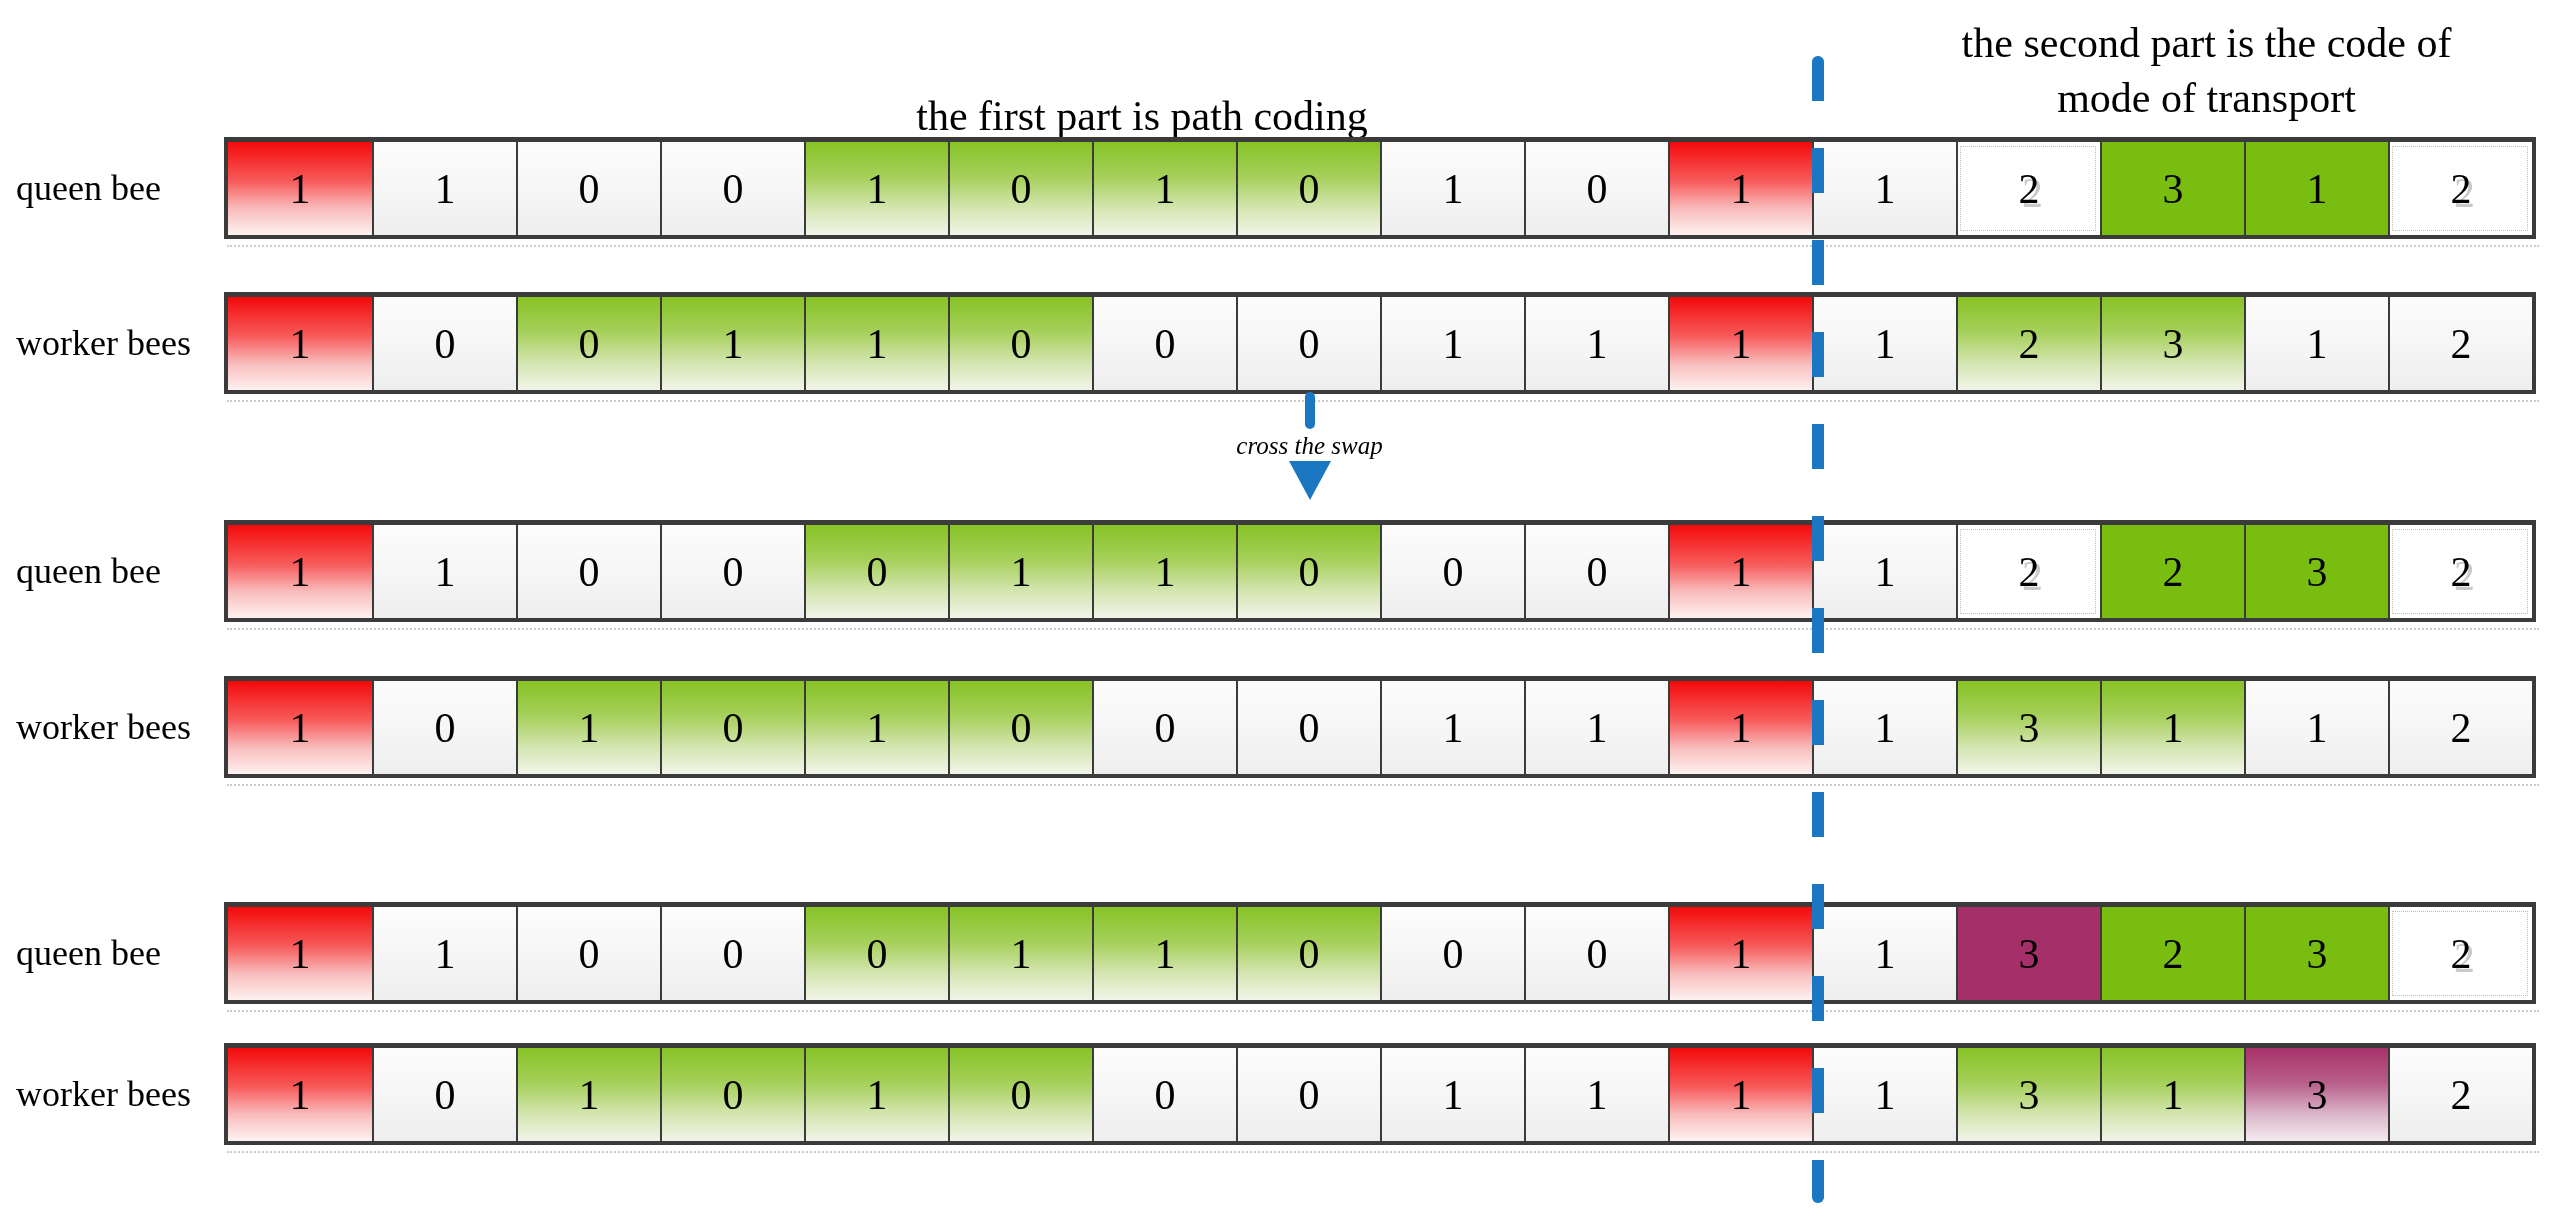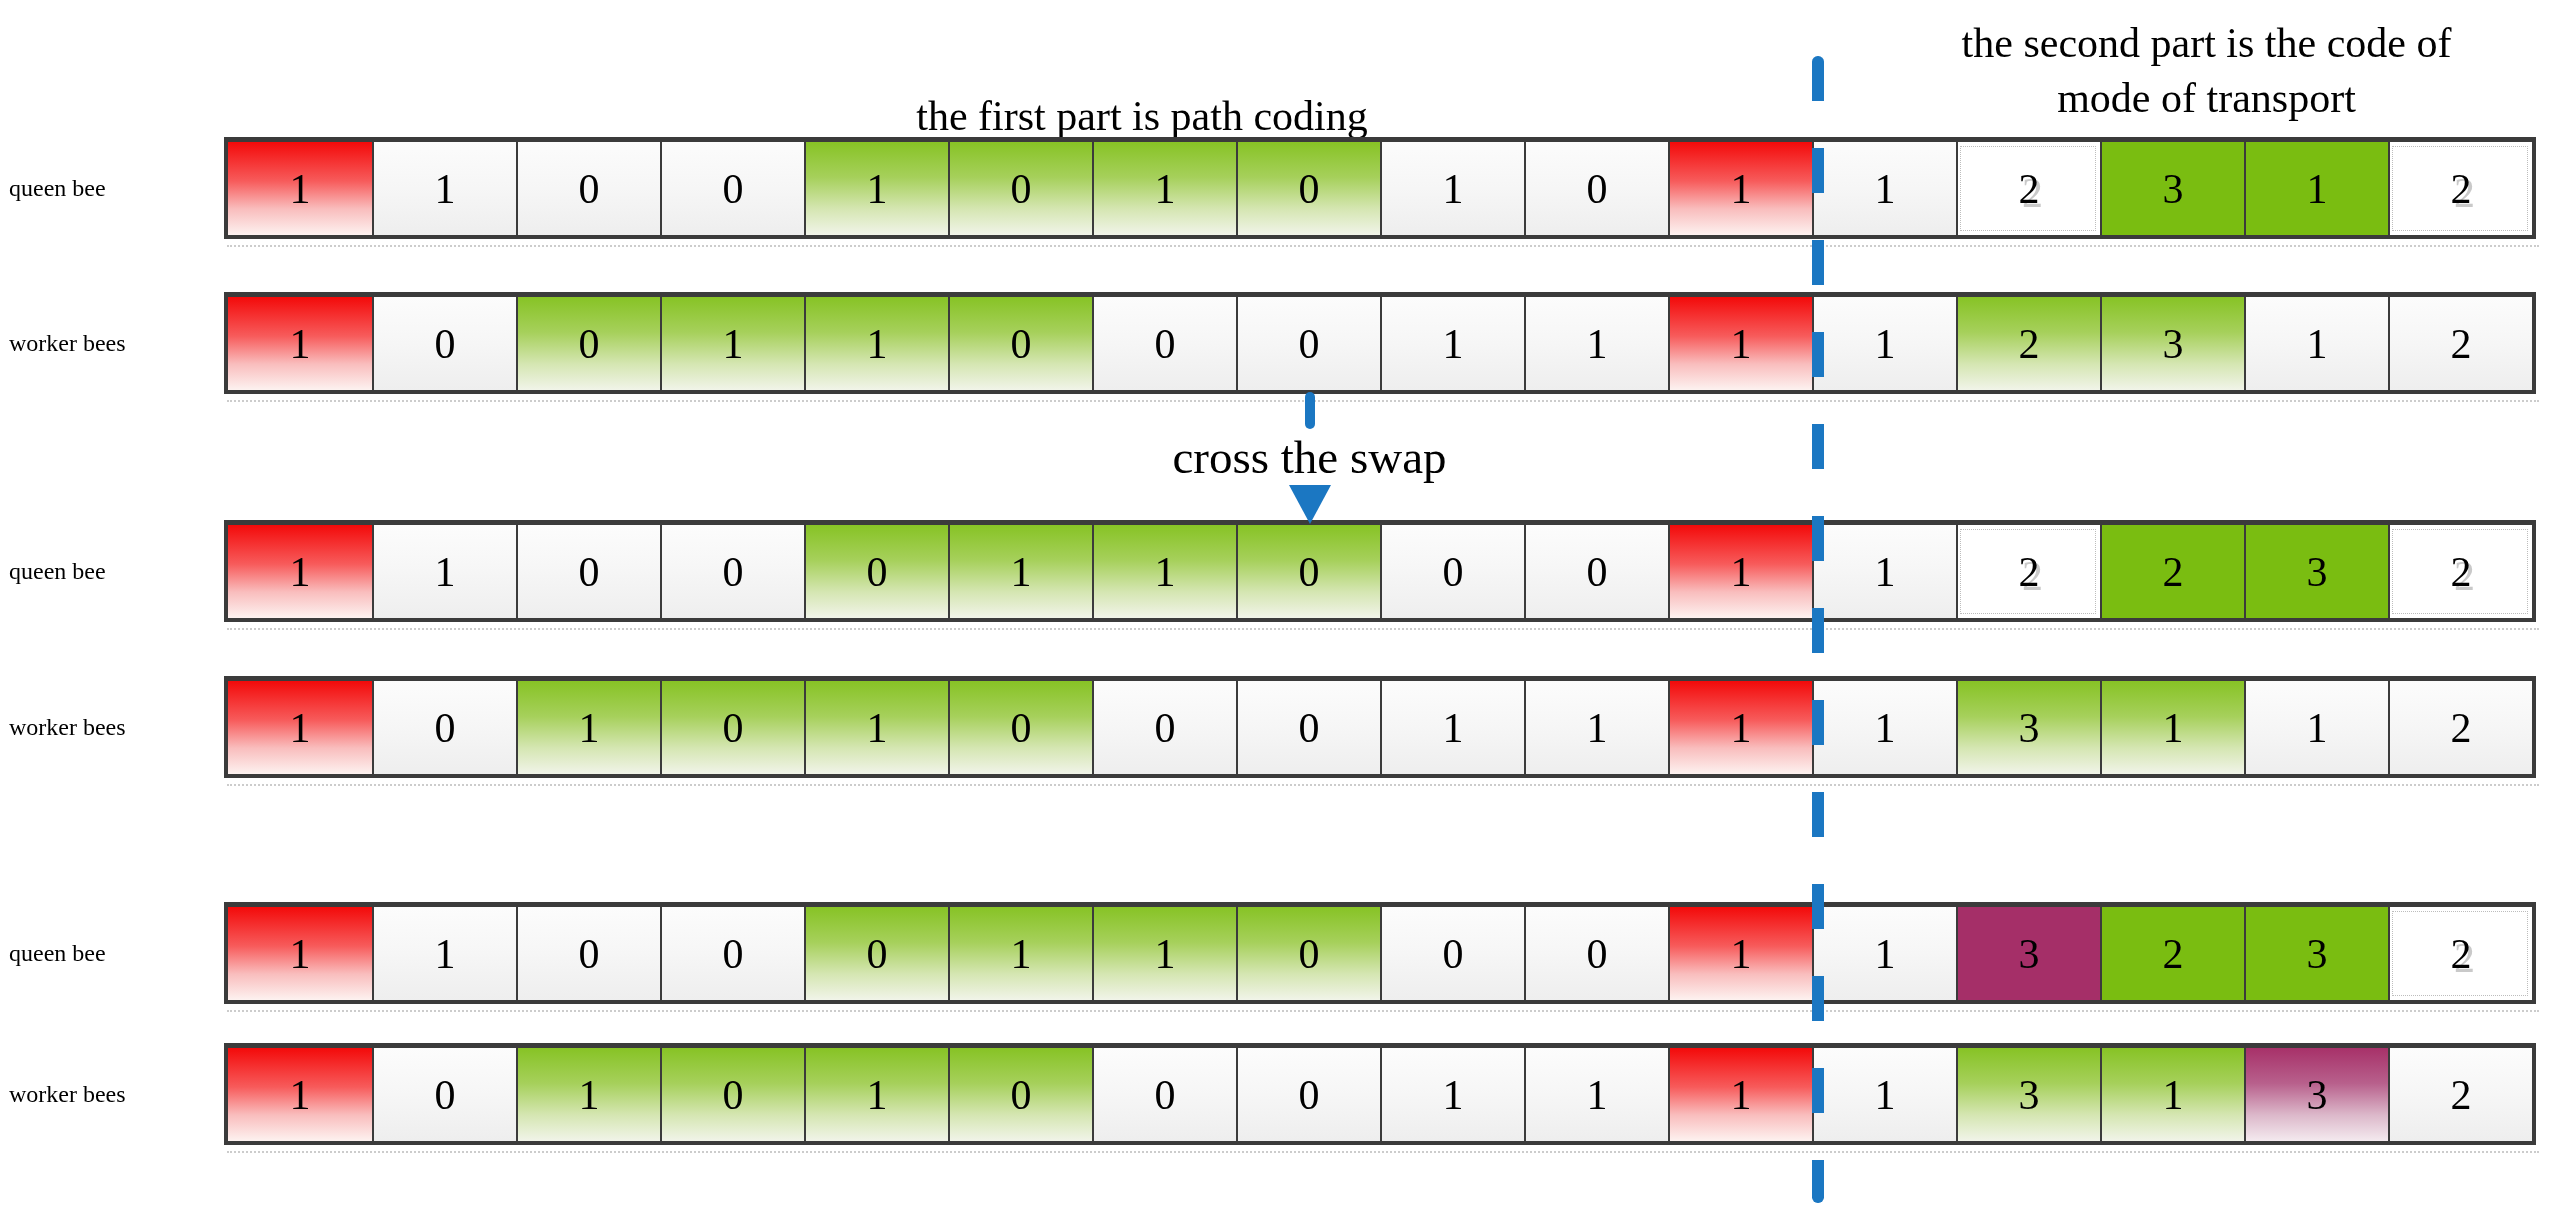--- a/index.html
+++ b/index.html
@@ -40,28 +40,28 @@
   .c-green{background:linear-gradient(to bottom,var(--green_top,#87c325) 0%,#a6d05b 38%,#d5e6b2 72%,#f1f4e9 100%);}
   .c-green-solid{background:var(--green_solid,#7abd11);}
   .c-purple{background:var(--purple_solid,#a52f68);}
   .c-purple-grad{background:linear-gradient(to bottom,var(--purple_top,#a73169) 0%,#b8608c 38%,#dcb8ca 72%,#f4eaef 100%);}
   .c-plain{
     background:#ffffff;outline:1.4px dotted #bdbdbd;outline-offset:-5px;
     text-shadow:3.6px 3.6px 0 #c9c9c9;
   }
 
   .rowlabel{
-    position:absolute;left:9px;height:102px;display:flex;align-items:center;
-    font-size:24px;white-space:nowrap;z-index:2;
+    position:absolute;left:16px;height:102px;display:flex;align-items:center;
+    font-size:36px;white-space:nowrap;z-index:2;
   }
 
   
   .op{position:absolute;z-index:5;display:flex;flex-direction:column;align-items:center;}
   .op .stem{width:10px;height:37px;border-radius:5px;background:var(--divider_blue,#1b77c2);}
-  .op .oplabel{font-size:47px;line-height:1.1;margin:2.9px 0 1.4px 0;white-space:nowrap;}
+  .op .oplabel{font-size:25px;line-height:1.1;margin:2.9px 0 1.4px 0;white-space:nowrap;font-style:italic;}
   .op .tri{width:0;height:0;border-left:21px solid transparent;border-right:21px solid transparent;
            border-top:39px solid var(--divider_blue,#1b77c2);}
   .op1{left:1148px;top:392px;width:323px;}
   .op2{left:1179px;top:782px;width:287px;}
 </style>
 </head>
 <body>
 
 <div id="canvas">
 

